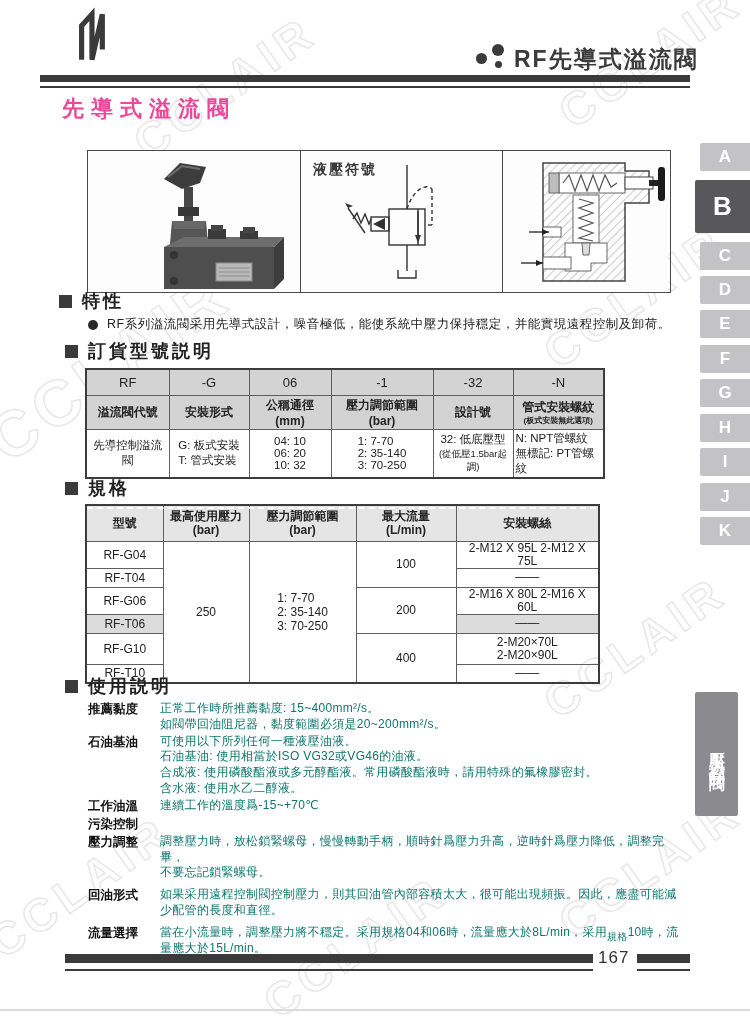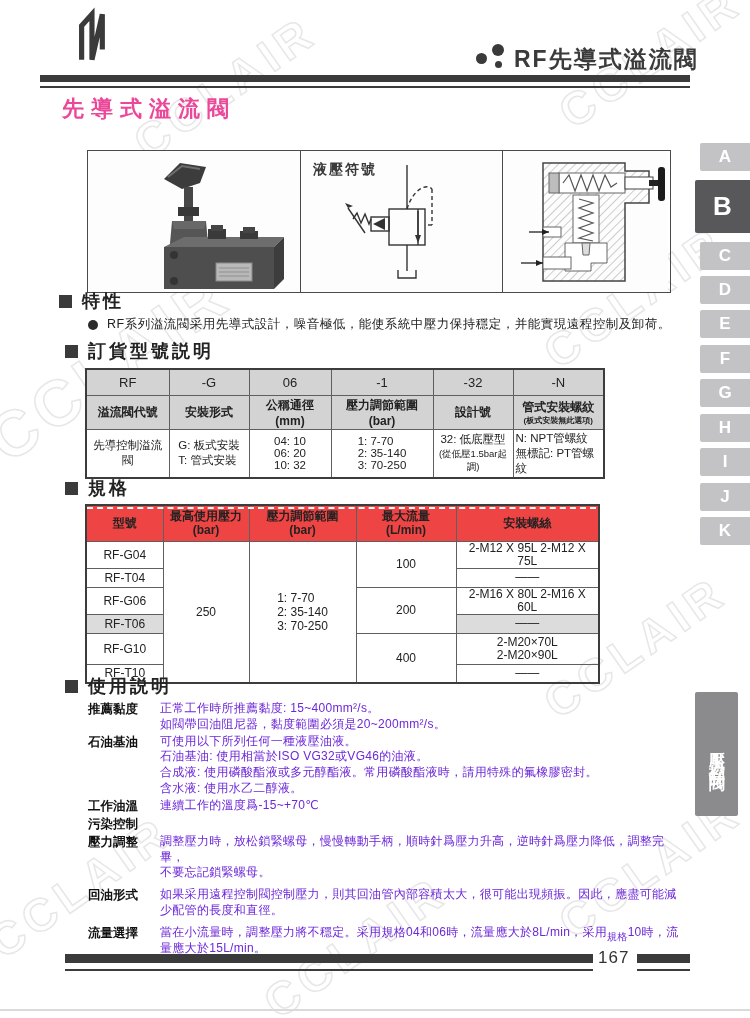--- a/index.html
+++ b/index.html
@@ -57,33 +57,33 @@
   .otable td { border:1px solid #5f5f5f; text-align:center; vertical-align:middle; padding:1px 2px; }
   .o-code td { background:#d3d3d3; height:26px; font-size:13px; color:#222; }
   .o-label td { background:#d3d3d3; height:28px; font-size:12px; font-weight:bold; color:#222; }
   .o-val td { background:#fff; height:46px; font-size:11.5px; color:#222; }
   .small-note { font-size:8px; line-height:9px; font-weight:bold; }
   .tiny-note { font-size:9.5px; margin-top:1px; }
   .inline-left { display:inline-block; text-align:left; white-space:pre-line; }
 
   .stable { position:absolute; left:85px; top:504px; width:513px; border:2px solid #3c3c3c; }
   .stable td { border:1px solid #5f5f5f; text-align:center; vertical-align:middle; padding:0 2px; font-size:12px; color:#222; }
-  .stable .shead td { background:#ef4444; height:36px; font-weight:bold; white-space:pre-line; line-height:14px; }
+  .stable .shead td { background:#e5e5e5; height:36px; font-weight:bold; white-space:pre-line; line-height:14px; }
   .stable .r { height:19px;padding-left:6px; }
   .stable .r-tall { height:31px; }
   .hl { background:#dcdcdc; }
   .screw-cell { font-size:11.5px; white-space:pre-line; line-height:13px; }
   .spec-dash { left:87px; top:507px; width:509px; border-top:2px dashed #ffffff; z-index:3; }
 
   
   .usage-wrap { left:88px; top:701px; width:592px; }
   .u-item { display:flex; margin-bottom:1px; }
   .u-item.gap { margin-top:6px; }
   .u-label { width:58px; margin-right:14px; flex-shrink:0; font-size:12.5px; font-weight:bold; color:#111; }
-  .u-text { font-size:12px; line-height:15.8px; white-space:pre-line; color:#6d28d9; letter-spacing:0.3px; }
+  .u-text { font-size:12px; line-height:15.8px; white-space:pre-line; color:#0f766e; letter-spacing:0.3px; }
   .u-sub { font-size:10px; position:relative; top:4px; }
 
   
   .tab { position:absolute; left:700px; width:50px; height:28px; background:#c3c3c5;
          color:#ffffff; font-weight:bold; font-size:17px; display:flex; align-items:center;
          justify-content:center; border-radius:2px 0 0 2px; }
   .tab-active { left:695px; width:55px; height:53px; background:#58585a; font-size:26px; }
   .cat-box { left:695px; top:692px; width:43px; height:124px; background:#8b8b8d;
              display:flex; align-items:center; justify-content:center; border-radius:2px; }
   .cat-text { writing-mode:vertical-rl; color:#ffffff; font-size:16px; font-weight:bold; letter-spacing:6px; }

